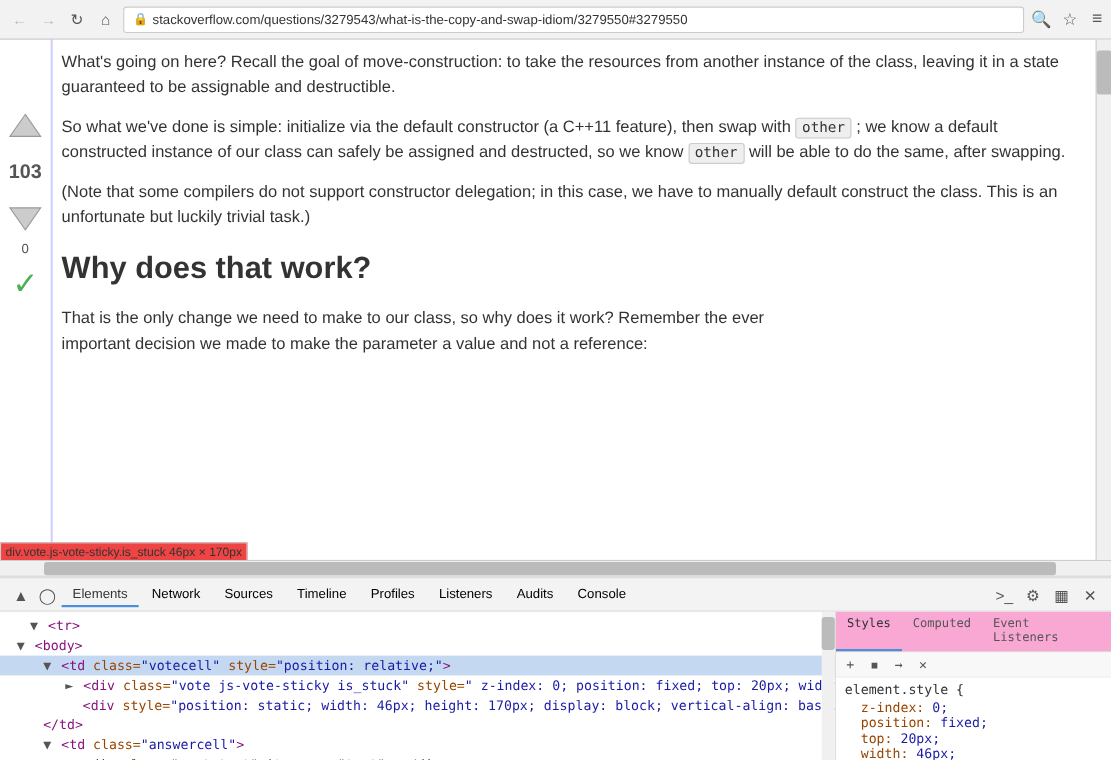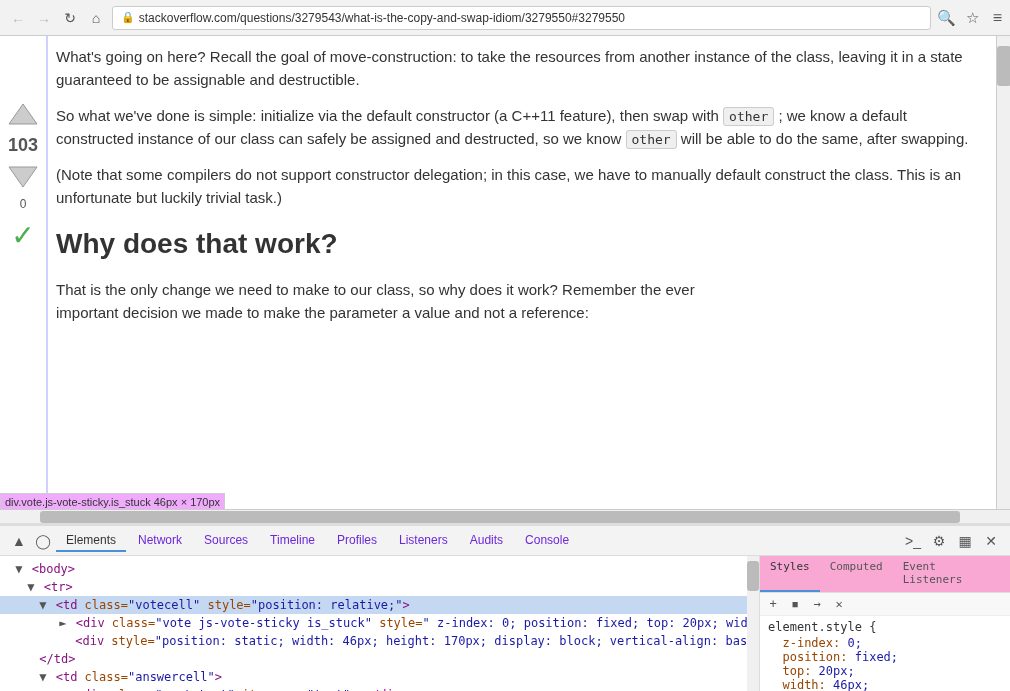--- a/index.html
+++ b/index.html
@@ -57,38 +57,38 @@
       align-items: center;
       padding-top: 60px;
       border-right: none;
       position: relative;
       outline: 2px solid rgba(100,100,255,0.3);
     }
     .tooltip-box {
       position: absolute;
       bottom: -2px;
       left: 0;
-      background: #f0abfc;
+      background: #ef4444;
       border: 1px solid #ccc;
       font-size: 11px;
       color: #333;
       padding: 2px 4px;
       white-space: nowrap;
       z-index: 10;
     }
     .vote-up {
       width: 36px; height: 36px;
       cursor: pointer;
       display: flex; align-items: center; justify-content: center;
     }
     .vote-score {
       font-size: 18px;
       font-weight: bold;
       color: #555;
-      margin: 3px 0;
+      margin: 14px 0;
       text-align: center;
     }
     .vote-score-small {
       font-size: 12px;
       color: #555;
       margin: 2px 0;
     }
     .vote-down {
       width: 36px; height: 36px;
       cursor: pointer;
@@ -184,21 +184,21 @@
       display: flex; align-items: center; justify-content: center;
       cursor: pointer;
       border-radius: 3px;
       font-size: 14px;
       color: #555;
     }
     .dt-tab {
       padding: 3px 10px;
       font-size: 12px;
       cursor: pointer;
-      color: #6d28d9;
+      color: #000000;
       border-bottom: 2px solid transparent;
     }
     .dt-tab.active {
       color: #333;
       border-bottom: 2px solid #4a90d9;
     }
     .dt-right {
       margin-left: auto;
       display: flex;
       align-items: center;
@@ -393,28 +393,28 @@
       <div class="dt-icon">▦</div>
       <div class="dt-icon">✕</div>
     </div>
   </div>
 
   <div class="devtools-main">
 
     <div class="dom-panel">
       <div class="dom-scroll">
         <div class="dom-line">
+          <span class="indent" style="display:inline-block;width:20px"></span>
+          <span class="triangle">▼</span>
+          <span class="tag">&lt;tr&gt;</span>
+        </div>
+        <div class="dom-line">
           <span class="indent" style="display:inline-block;width:8px"></span>
           <span class="triangle">▼</span>
           <span class="tag">&lt;body&gt;</span>
-        </div>
-        <div class="dom-line">
-          <span class="indent" style="display:inline-block;width:20px"></span>
-          <span class="triangle">▼</span>
-          <span class="tag">&lt;tr&gt;</span>
         </div>
         <div class="dom-line selected">
           <span class="indent" style="display:inline-block;width:32px"></span>
           <span class="triangle">▼</span>
           <span class="tag">&lt;td </span><span class="attr-name">class=</span><span class="attr-val">"votecell"</span><span class="tag"> </span><span class="attr-name">style=</span><span class="attr-val">"position: relative;"</span><span class="tag">&gt;</span>
         </div>
         <div class="dom-line">
           <span class="indent" style="display:inline-block;width:52px"></span>
           <span class="triangle">►</span>
           <span class="tag">&lt;div </span><span class="attr-name">class=</span><span class="attr-val">"vote js-vote-sticky is_stuck"</span><span class="tag"> </span><span class="attr-name">style=</span><span class="attr-val">" z-index: 0; position: fixed; top: 20px; width: 46px;"</span>

